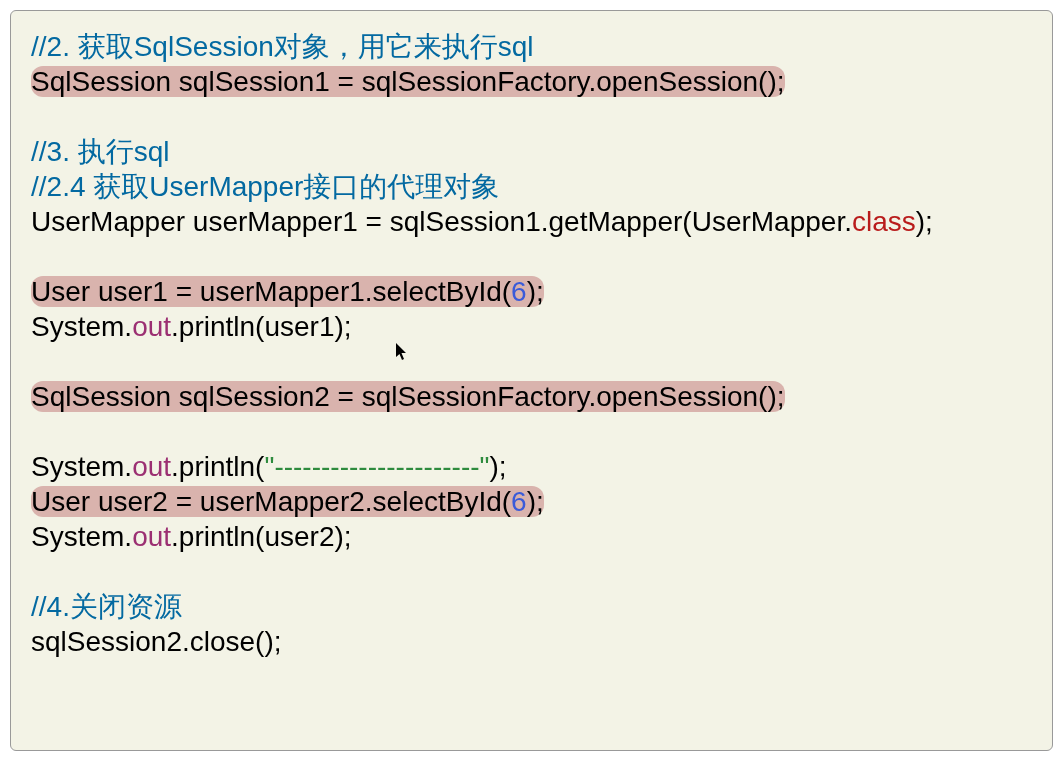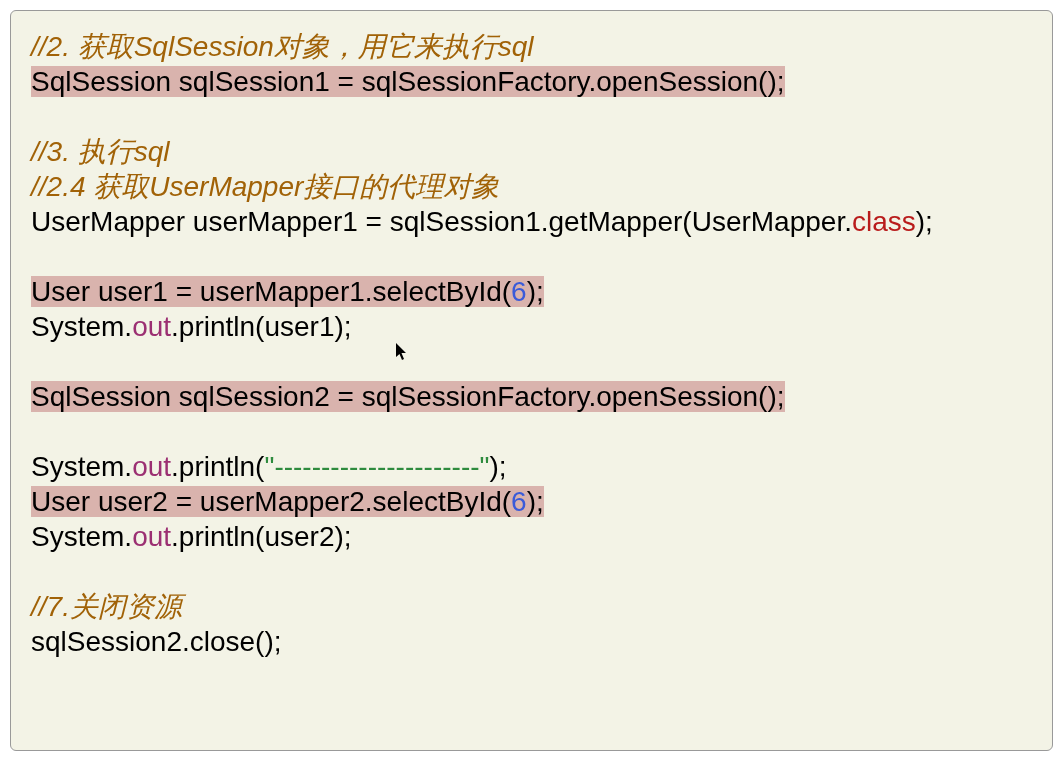--- a/index.html
+++ b/index.html
@@ -22,27 +22,26 @@
       font-size: 28px;
       line-height: 1.25;
       color: #000;
       position: relative;
     }
     .line {
       white-space: pre;
       font-family: Arial, "Microsoft YaHei", sans-serif;
     }
     .comment {
-      color: #a16207;
-      font-style: italic;
+      color: #0369a1;
     }
     .highlight {
       background: #d9b3ad;
       display: inline;
-      border-radius: 0;
+      border-radius: 12px;
     }
     .keyword {
       color: #b91c1c;
       font-style: normal;
     }
     .field {
       color: #9b2f72;
     }
     .number {
       color: #3a5bd9;
@@ -86,21 +85,21 @@
   <div class="line"><span class="highlight">SqlSession sqlSession2 = sqlSessionFactory.openSession();</span></div>
 
   <div class="blank-line"></div>
 
   <div class="line"><span>System.</span><span class="field">out</span><span>.println(</span><span class="string">"----------------------"</span><span>);</span></div>
   <div class="line"><span class="highlight"><span>User user2 = userMapper2.selectById(</span><span class="number">6</span><span>);</span></span></div>
   <div class="line"><span>System.</span><span class="field">out</span><span>.println(user2);</span></div>
 
   <div class="blank-line"></div>
 
-  <div class="line"><span class="comment">//7.关闭资源</span></div>
+  <div class="line"><span class="comment">//4.关闭资源</span></div>
   <div class="line"><span>sqlSession2.close();</span></div>
 
   <div class="cursor">
     <svg width="14" height="18" viewBox="0 0 14 18">
       <path d="M0,0 L0,14 L3.5,11 L6,17 L8,16 L5.5,10 L10,10 Z" fill="#000"></path>
     </svg>
   </div>
 </div>
 
 </body></html>

